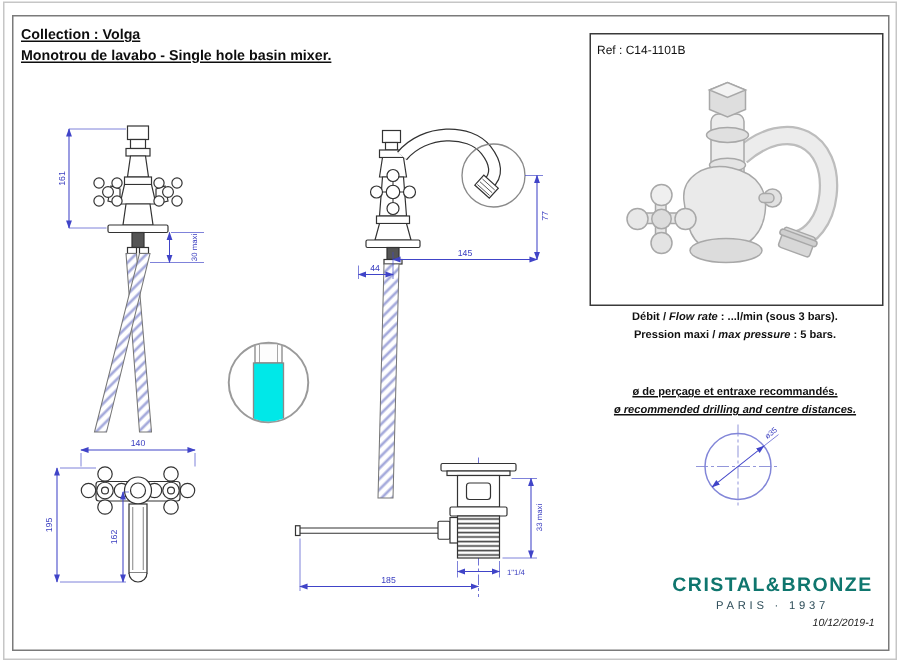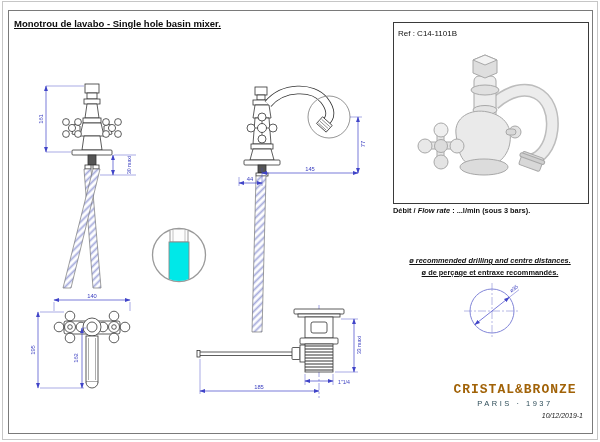--- a/index.html
+++ b/index.html
@@ -6,41 +6,42 @@
   #page{position:relative;width:600px;height:442px;background:#fff;overflow:hidden;
         font-family:"Liberation Sans",sans-serif;color:#111;}
   .abs{position:absolute;}
   .frame-outer{position:absolute;left:2px;top:1px;right:2px;bottom:2px;border:1px solid #c6c6c6;}
   .frame-inner{position:absolute;left:8px;top:10px;right:7px;bottom:8px;border:1px solid #7a7a7a;}
   .title{font-size:9.5px;font-weight:bold;line-height:1.45;color:#0d0d0d;white-space:nowrap;text-decoration:underline;}
   .u{text-decoration:underline;}
   .i{font-style:italic;}
   .refbox{border:1px solid #3a3a3a;background:#fff;}
   .reflabel{font-size:8px;margin:6px 0 0 4px;}
-  .specs{font-size:7.4px;font-weight:bold;text-align:left;line-height:1.65;}
+  .specs{font-size:7.4px;font-weight:bold;text-align:center;line-height:1.65;}
   .note{font-size:7.4px;font-weight:600;text-align:center;line-height:1.6;}
   .footer{text-align:center;}
-  .brand{font-size:13px;font-weight:bold;letter-spacing:1px;color:#a16207;white-space:nowrap;font-family:Liberation Mono, monospace;}
+  .brand{font-size:13px;font-weight:bold;letter-spacing:1px;color:#0f766e;white-space:nowrap;}
   .city{font-size:7.5px;letter-spacing:2.5px;color:#2e4d59;margin-top:2px;white-space:nowrap;}
   .date{font-size:7px;font-style:italic;color:#222;text-align:right;margin-top:4px;padding-right:4px;}
   
   .ln{stroke:#333;stroke-width:.8;fill:#fff;}
   .dim{stroke:#4044c8;stroke-width:.7;fill:none;}
   .ext{stroke:#4044c8;stroke-width:.45;fill:none;}
   .dtx{fill:#3a3ec0;font-family:"Liberation Sans",sans-serif;font-size:5.8px;}
   .dtx.s{font-size:5.2px;}
 </style>
 </head>
 <body>
 
 <div id="page">
   <div class="frame-outer"></div>
   <div class="frame-inner"></div>
 
   <div class="abs" style="left:14px;top:17px">
+    <div class="title u">Collection : Volga</div>
     <div class="title">Monotrou de lavabo - Single hole basin mixer.</div>
   </div>
 
   <div class="abs refbox" style="left:393px;top:22px;width:194px;height:180px">
     <div class="reflabel">Ref : C14-1101B</div>
   </div>
 
   <svg class="abs" style="left:398px;top:46px" width="184" height="150" viewBox="0 0 184 150">
     <g stroke="#a8a8a8" stroke-width="1" fill="#ececec">
       <path d="M96 58 C128 30 158 48 154 84 C152 102 142 112 133 114" fill="none" stroke="#bdbdbd" stroke-width="13"></path>
@@ -65,25 +66,26 @@
         <circle cx="27" cy="100" r="7" fill="#e8e8e8"></circle>
         <circle cx="59" cy="100" r="7" fill="#e8e8e8"></circle>
         <circle cx="43" cy="116" r="7" fill="#e3e3e3"></circle>
         <circle cx="43" cy="100" r="6.5" fill="#dcdcdc"></circle>
       </g>
     </g>
   </svg>
 
   <div class="abs specs" style="left:393px;top:205px;width:194px">
     <div><span>Débit</span><span> / </span><i>Flow rate</i><span> : ...l/min (sous 3 bars).</span></div>
+    <div><span>Pression maxi</span><span> / </span><i>max pressure</i><span> : 5 bars.</span></div>
   </div>
 
   <div class="abs note" style="left:383px;top:255px;width:214px">
+    <div class="u">ø de perçage et entraxe recommandés.</div>
     <div class="u i">ø recommended drilling and centre distances.</div>
-    <div class="u">ø de perçage et entraxe recommandés.</div>
   </div>
 
   <svg class="abs" style="left:455px;top:280px" width="80" height="66" viewBox="0 0 80 66">
     <defs>
       <marker id="dca" viewBox="0 0 10 10" refX="9" refY="5" markerWidth="8" markerHeight="8" orient="auto-start-reverse">
         <path d="M0 1.5L10 5L0 8.5z" fill="#4044c8"></path>
       </marker>
     </defs>
     <path d="M37 3 V59 M9 31 H65" stroke="#7b7fd2" stroke-width=".55" stroke-dasharray="8 2 2 2" fill="none"></path>
     <circle cx="37" cy="31" r="22" fill="none" stroke="#8286d8" stroke-width="1"></circle>

